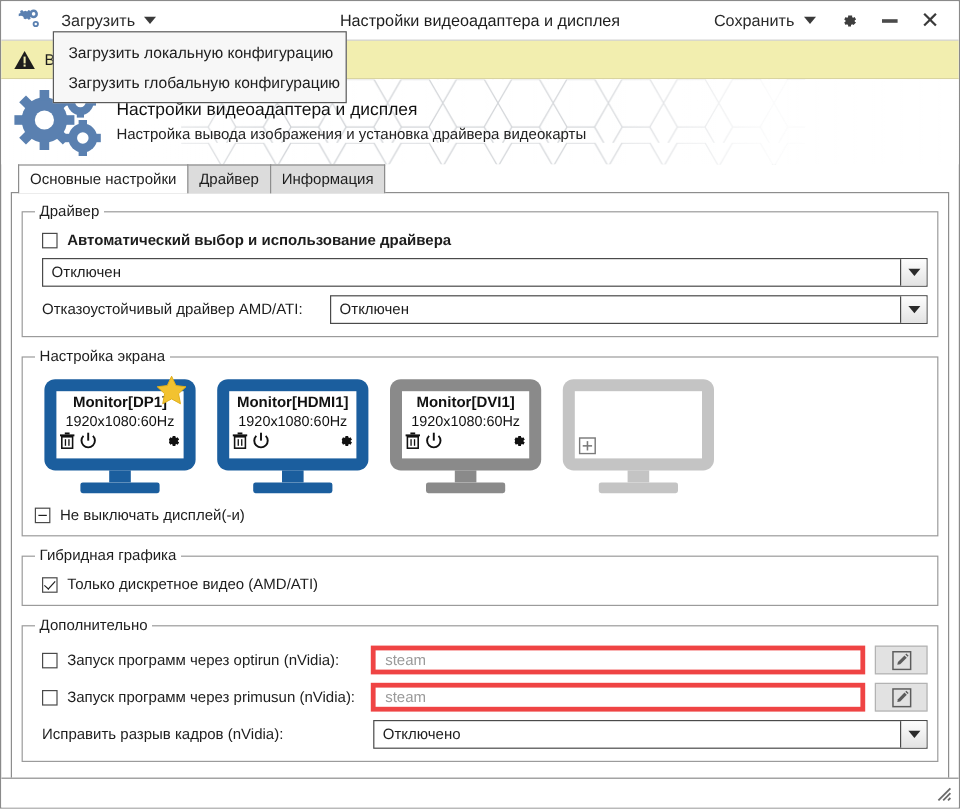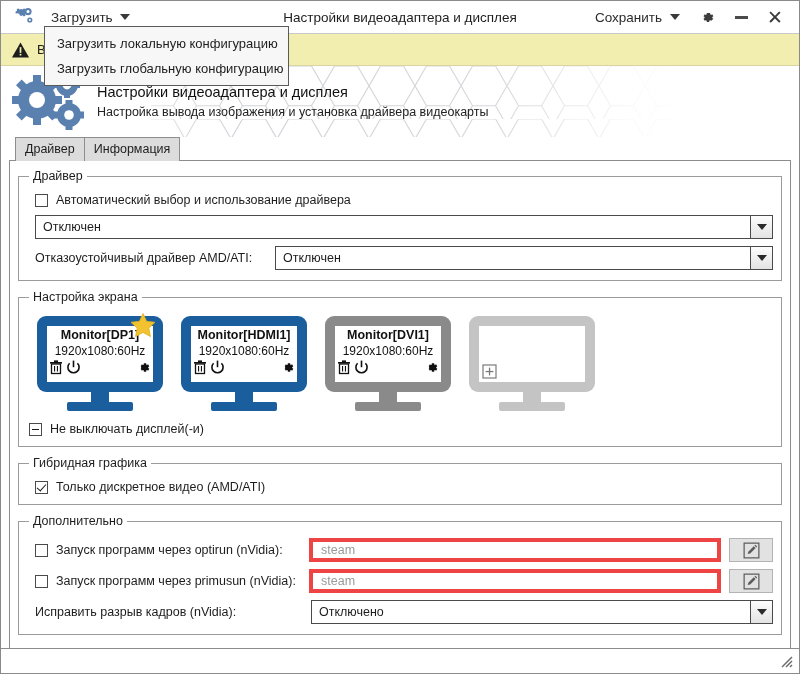--- a/index.html
+++ b/index.html
@@ -335,30 +335,31 @@
       </svg>
     </div>
 
     <div class="banner-text">
       <div class="banner-title">Настройки видеоадаптера и дисплея</div>
       <div class="banner-sub">Настройка вывода изображения и установка драйвера видеокарты</div>
     </div>
   </div>
 
   <div class="tabstrip">
+    <div class="tab active">Основные настройки</div>
     <div class="tab">Драйвер</div>
     <div class="tab">Информация</div>
   </div>
 
   <div class="content">
 
     <fieldset class="grp">
       <legend>Драйвер</legend>
 
-      <div class="row" style="margin:4px 0 8px 8px;">
+      <div class="row" style="margin:4px 0 8px 8px;font-weight:bold;">
         <span class="cbox"></span>
         <span class="lbl">Автоматический выбор и использование драйвера</span>
       </div>
 
       <div class="row" style="margin:0 0 7px 8px;">
         <div class="combo">
           <span>Отключен</span>
           <span class="arrowbtn">
             <span class="arrowglyph"></span>
           </span>

